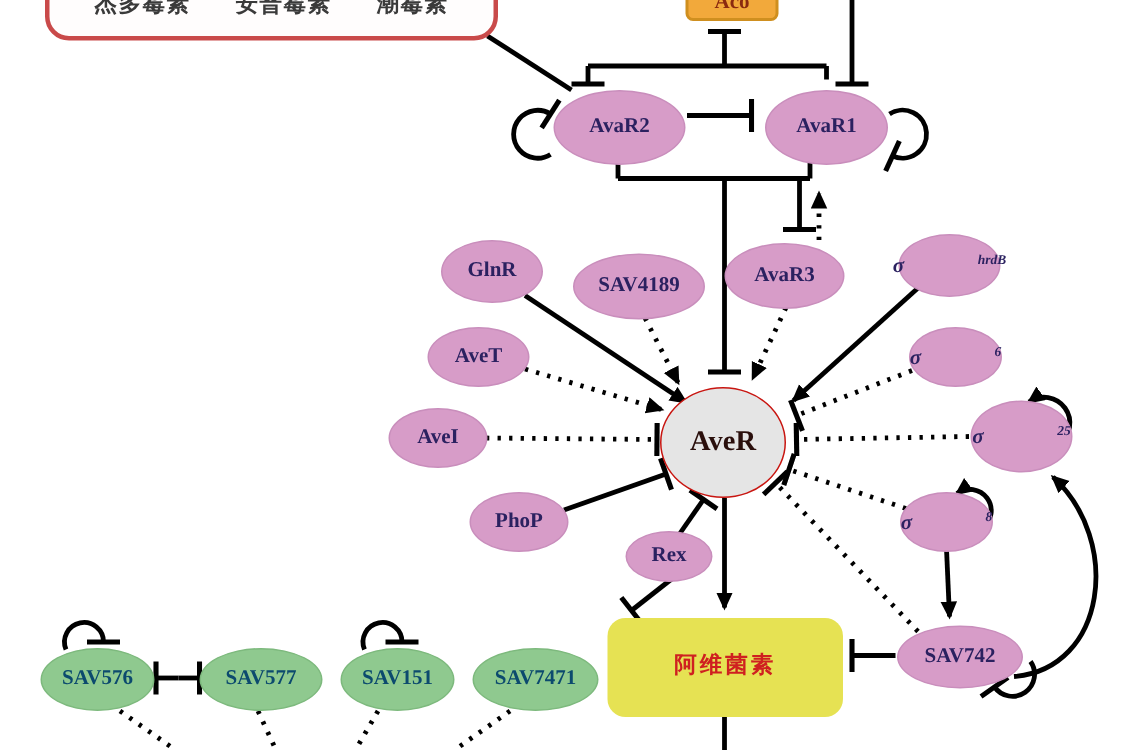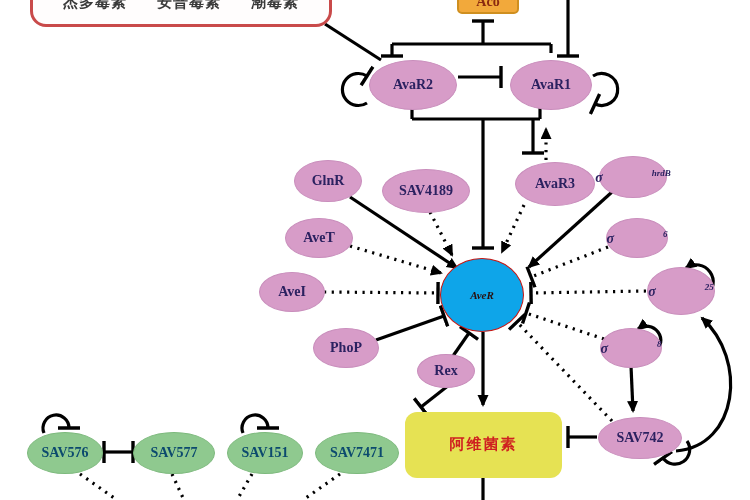--- a/index.html
+++ b/index.html
@@ -12,21 +12,21 @@
   .legend-item{font-weight:bold;font-size:15px;color:#3a3a3a;letter-spacing:1px;}
   .aco-box{left:457px;top:-10px;width:62px;height:24px;background:#f2a93b;border:2px solid #cf8f1f;
            border-radius:5px;display:flex;align-items:center;justify-content:center;
            font-weight:bold;font-size:14px;color:#8a2a10;}
   .target-box{left:405px;top:412px;width:157px;height:66px;background:#e6e253;border-radius:12px;
               display:flex;flex-direction:column;align-items:center;justify-content:center;
               font-weight:bold;font-size:15px;color:#cf2020;line-height:1.45;letter-spacing:2px;}
   .node{position:absolute;border-radius:50%;display:flex;align-items:center;justify-content:center;
         font-weight:bold;font-size:14px;white-space:nowrap;}
   .node.pink{background:#d79cc8;border:1px solid #c98ebc;color:#2b2160;}
-  .node.red{background:#0ea5e9;border:1px solid #c81510;color:#2a0f0c;font-size:11px;font-style:italic;}
+  .node.red{background:#e5e5e5;border:1px solid #c81510;color:#2a0f0c;font-size:19px;}
   .node.green{background:#8fc98f;border:1px solid #7db97d;color:#0c4a6e;}
   .node sup{font-size:9px;font-weight:bold;margin-left:1px;padding-left:48px;}
   .node .sigma{font-style:italic;}
   svg.wires{position:absolute;left:0;top:0;}
 </style>
 </head>
 <body>
 
 <div class="canvas">
 
@@ -105,21 +105,21 @@
       </div>
       <div class="node pink" style="left: 510px; top: 60px; width: 80px; height: 48px; justify-content: center;">
         <span>AvaR1</span>
       </div>
       <div class="node pink" style="left: 294px; top: 160px; width: 66px; height: 40px;">
         <span>GlnR</span>
       </div>
       <div class="node pink" style="left: 382px; top: 169px; width: 86px; height: 42px;">
         <span>SAV4189</span>
       </div>
-      <div class="node pink" style="left: 515px; top: 162px; width: 78px; height: 42px; justify-content: center;">
+      <div class="node pink" style="left: 483px; top: 162px; width: 78px; height: 42px; justify-content: center;">
         <span>AvaR3</span>
       </div>
       <div class="node pink" style="left: 599px; top: 156px; width: 66px; height: 40px;">
         <span class="sigma">σ<sup>hrdB</sup></span>
       </div>
       <div class="node pink" style="left: 285px; top: 218px; width: 66px; height: 38px;">
         <span>AveT</span>
       </div>
       <div class="node pink" style="left: 606px; top: 218px; width: 60px; height: 38px;">
         <span class="sigma">σ<sup>6</sup></span>

